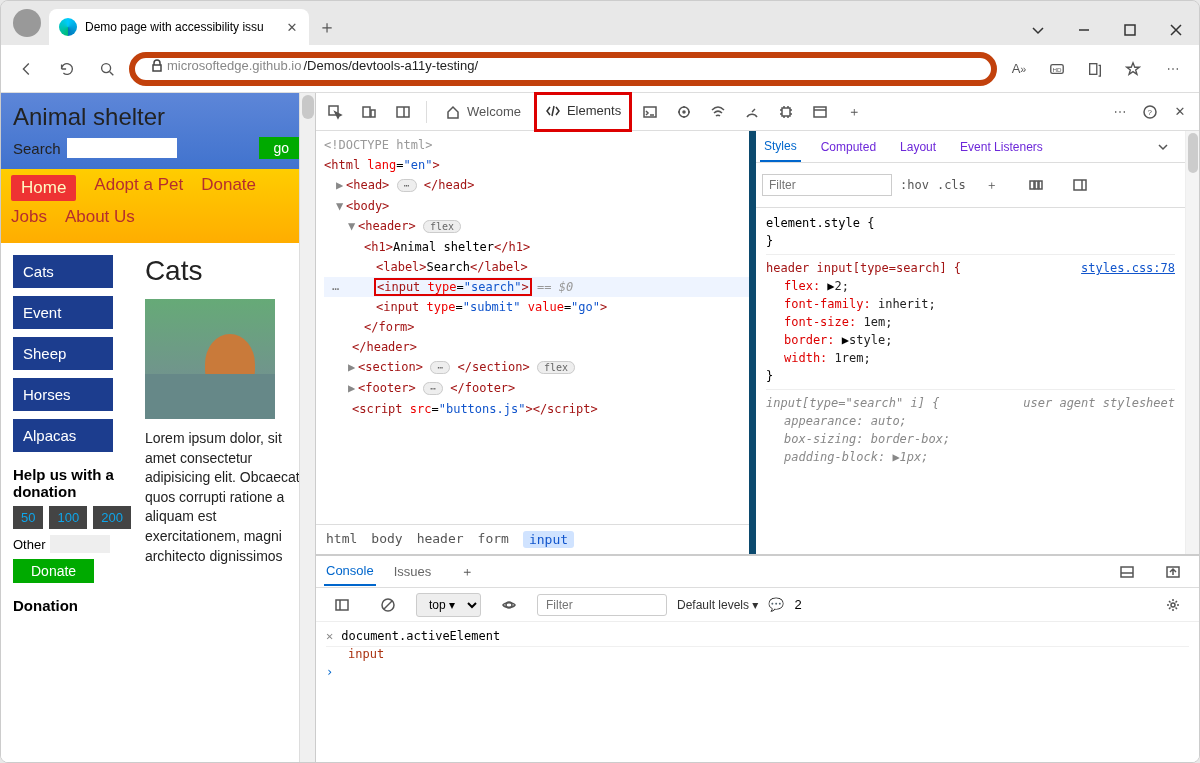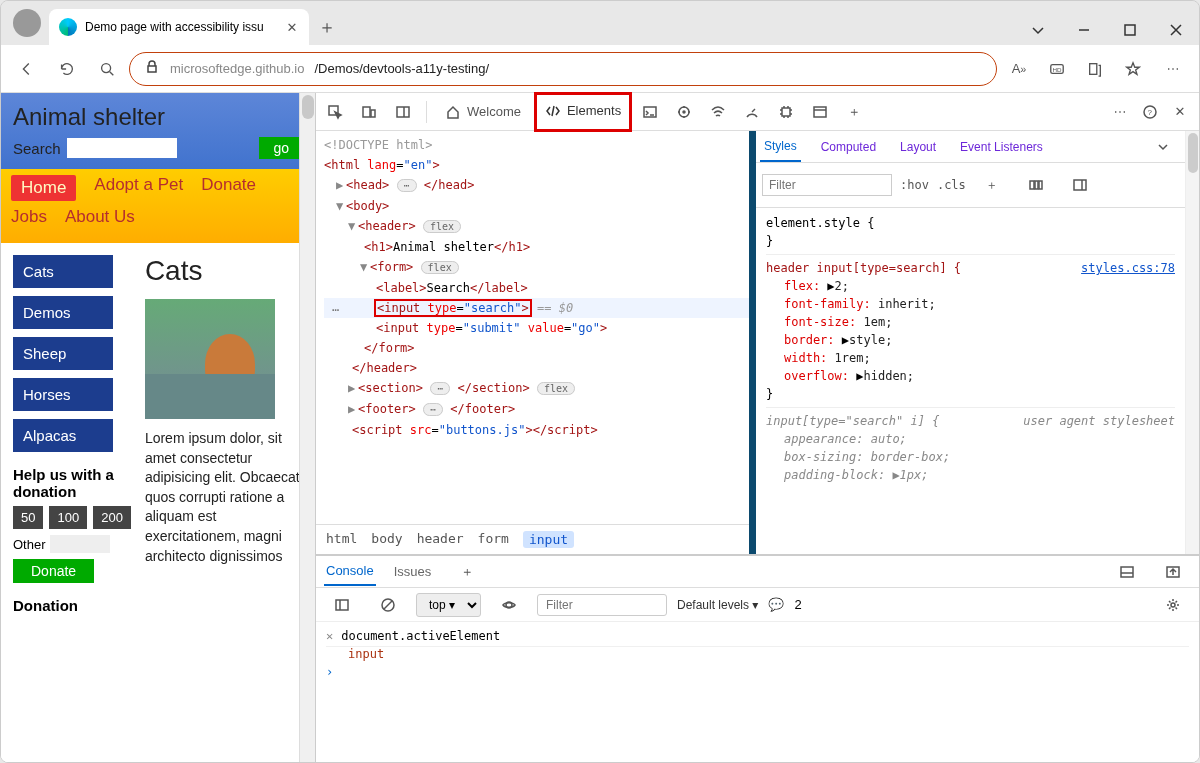--- a/index.html
+++ b/index.html
@@ -12,21 +12,21 @@
 .edge-logo { width: 18px; height: 18px; background: conic-gradient(from 180deg,#0b7 0deg,#0cf 180deg,#07b 360deg); border-radius: 50%; }
 .tab-title { flex: 1; font-size: 12px; white-space: nowrap; overflow: hidden; }
 .x-small { width: 14px; height: 14px; display: flex; align-items: center; justify-content: center; color: #555; cursor: pointer; }
 .newtab { width: 36px; height: 36px; display: flex; align-items: center; justify-content: center; color: #555; font-size: 18px; cursor: pointer; }
 .win-controls { margin-left: auto; display: flex; }
 .win-btn { width: 46px; height: 30px; display: flex; align-items: center; justify-content: center; color: #333; cursor: pointer; }
 
 
 .addrbar { height: 48px; background: #fff; display: flex; align-items: center; padding: 0 8px; gap: 4px; border-bottom: 1px solid #ddd; }
 .tool-btn { width: 36px; height: 36px; display: flex; align-items: center; justify-content: center; border-radius: 6px; color: #555; cursor: pointer; }
-.addr-input { flex: 1; height: 34px; border: 1px solid #c2410c; border-radius: 17px; display: flex; align-items: center; padding: 0 14px; gap: 10px; color: #444; }
+.addr-input { flex: 1; height: 34px; border: 6px solid #c2410c; border-radius: 17px; display: flex; padding: 0 14px; gap: 2px; color: #444; }
 .addr-input .path { color: #222; }
 .addr-input .gray { color: #888; }
 .addr-right { display: flex; gap: 2px; }
 
 
 .content { display: flex; height: calc(763px - 44px - 48px); background: #fff; }
 
 
 .page { width: 314px; overflow: hidden; position: relative; background: #fff; }
 .pg-header { background: #339; background: linear-gradient(#5d86d8,#4173ce); padding: 10px 12px; color: #111; }
@@ -37,21 +37,21 @@
 .pg-header .go { background: #0a0; color: #fff; border: none; padding: 3px 14px; font-size: 14px; cursor: pointer; margin-left: auto; }
 .pg-nav { background: linear-gradient(#ffcd00,#ffad00); padding: 6px 10px 10px; }
 .nav-row { display: flex; gap: 18px; margin-bottom: 6px; }
 .nav-link { color: #b00; color: #b52e2e; font-size: 17px; cursor: pointer; }
 .nav-link.active { background: #e33; color: #fef9c3; padding: 3px 10px; border-radius: 2px; }
 .pg-body { display: flex; padding: 12px; gap: 14px; }
 .side-btns { width: 100px; display: flex; flex-direction: column; gap: 8px; }
 .side-btn { background: #1c3d8e; color: #fff; padding: 8px 10px; text-align: left; font-size: 15px; cursor: pointer; border: none; }
 .donation h3 { font-size: 15px; margin: 14px 0 6px; }
 .don-row { display: flex; gap: 6px; margin-bottom: 6px; }
-.don-btn { background: #444; color: #ffffff; padding: 4px 8px; font-size: 13px; cursor: pointer; border: none; }
+.don-btn { background: #444; color: #0ea5e9; padding: 4px 8px; font-size: 13px; cursor: pointer; border: none; }
 .don-other { display: flex; align-items: center; gap: 4px; margin-bottom: 6px; font-size: 13px; }
 .don-other input { width: 60px; background: #eee; border: none; height: 18px; }
 .don-submit { background: #0a0; color: #fff; border: none; padding: 4px 18px; font-size: 14px; cursor: pointer; }
 .main-col h2 { font-size: 28px; font-weight: 400; margin-bottom: 12px; color: #222; }
 .cat-img { width: 130px; height: 120px; background: linear-gradient(#6a7,#789); margin-bottom: 10px; position: relative; overflow: hidden; }
 .cat-img::before { content:""; position:absolute; left:60px; top:35px; width:50px; height:60px; background:#c97a3a; border-radius:50% 50% 40% 40%; }
 .cat-img::after { content:""; position:absolute; left:0; top:75px; width:130px; height:50px; background:#688; }
 .main-col p { font-size: 14px; line-height: 1.4; color: #222; }
 .scroll { width: 16px; background: #f0f0f0; position: absolute; right: 0; top: 0; bottom: 0; border-left: 1px solid #ddd; }
 .scroll-thumb { width: 12px; margin: 2px; background: #c8c8c8; border-radius: 6px; height: 24px; }
@@ -217,21 +217,21 @@
       </div>
       <div class="nav-row">
         <span class="nav-link">Jobs</span>
         <span class="nav-link">About Us</span>
       </div>
     </div>
     <div class="pg-body">
       <div>
         <div class="side-btns">
           <button class="side-btn">Cats</button>
-          <button class="side-btn">Demos</button>
+          <button class="side-btn">Event</button>
           <button class="side-btn">Sheep</button>
           <button class="side-btn">Horses</button>
           <button class="side-btn">Alpacas</button>
         </div>
         <div class="donation">
           <h3>Help us with a donation</h3>
           <div class="don-row">
             <button class="don-btn">50</button>
             <button class="don-btn">100</button>
             <button class="don-btn">200</button>
@@ -340,21 +340,20 @@
     <div class="dt-mid">
 
       <div class="dom">
         <div class="dom-tree">
           <div class="ln"><span class="cm">&lt;!DOCTYPE html&gt;</span></div>
           <div class="ln"><span class="tag">&lt;html </span><span class="attr">lang</span>=<span class="val">"en"</span><span class="tag">&gt;</span></div>
           <div class="ln" style="padding-left:12px"><span class="arrow">▶</span><span class="tag">&lt;head&gt;</span> <span class="pill">⋯</span> <span class="tag">&lt;/head&gt;</span></div>
           <div class="ln" style="padding-left:12px"><span class="arrow">▼</span><span class="tag">&lt;body&gt;</span></div>
           <div class="ln" style="padding-left:24px"><span class="arrow">▼</span><span class="tag">&lt;header&gt;</span> <span class="pill">flex</span></div>
           <div class="ln" style="padding-left:40px"><span class="tag">&lt;h1&gt;</span><span>Animal shelter</span><span class="tag">&lt;/h1&gt;</span></div>
-          <div class="ln" style="padding-left:36px"><span class="arrow">▼</span><span class="tag">&lt;form&gt;</span> <span class="pill">flex</span></div>
           <div class="ln" style="padding-left:52px"><span class="tag">&lt;label&gt;</span><span>Search</span><span class="tag">&lt;/label&gt;</span></div>
           <div class="ln" style="padding-left:52px;background:#eef4ff;"><span class="dots-ctrl">⋯</span><span class="hl-box"><span class="tag">&lt;input </span><span class="attr">type</span>=<span class="val">"search"</span><span class="tag">&gt;</span></span> <span class="cm" style="font-style:italic">== $0</span></div>
           <div class="ln" style="padding-left:52px"><span class="tag">&lt;input </span><span class="attr">type</span>=<span class="val">"submit"</span> <span class="attr">value</span>=<span class="val">"go"</span><span class="tag">&gt;</span></div>
           <div class="ln" style="padding-left:40px"><span class="tag">&lt;/form&gt;</span></div>
           <div class="ln" style="padding-left:28px"><span class="tag">&lt;/header&gt;</span></div>
           <div class="ln" style="padding-left:24px"><span class="arrow">▶</span><span class="tag">&lt;section&gt;</span> <span class="pill">⋯</span> <span class="tag">&lt;/section&gt;</span> <span class="pill">flex</span></div>
           <div class="ln" style="padding-left:24px"><span class="arrow">▶</span><span class="tag">&lt;footer&gt;</span> <span class="pill">⋯</span> <span class="tag">&lt;/footer&gt;</span></div>
           <div class="ln" style="padding-left:28px"><span class="tag">&lt;script </span><span class="attr">src</span>=<span class="val">"buttons.js"</span><span class="tag">&gt;</span><span class="tag">&lt;/script&gt;</span></div>
         </div>
         <div class="crumbs">
@@ -402,21 +401,20 @@
         <div class="st-body">
           <div><span>element.style {</span></div>
           <div><span>}</span></div>
           <hr style="border:none;border-top:1px solid #eee;margin:4px 0">
           <div><span class="sel">header input[type=search] {</span><a class="link">styles.css:78</a></div>
           <div style="padding-left:18px"><span class="prop">flex:</span> ▶<span class="pval">2;</span></div>
           <div style="padding-left:18px"><span class="prop">font-family:</span> <span class="pval">inherit;</span></div>
           <div style="padding-left:18px"><span class="prop">font-size:</span> <span class="pval">1em;</span></div>
           <div style="padding-left:18px"><span class="prop">border:</span> ▶<span class="pval">style;</span></div>
           <div style="padding-left:18px"><span class="prop">width:</span> <span class="pval">1rem;</span></div>
-          <div style="padding-left:18px"><span class="prop">overflow:</span> ▶<span class="pval">hidden;</span></div>
           <div><span>}</span></div>
           <hr style="border:none;border-top:1px solid #eee;margin:4px 0">
           <div><span class="ua sel">input[type="search" i] {</span><span class="ua" style="float:right">user agent stylesheet</span></div>
           <div class="ua" style="padding-left:18px"><span>appearance:</span> <span>auto;</span></div>
           <div class="ua" style="padding-left:18px"><span>box-sizing:</span> <span>border-box;</span></div>
           <div class="ua" style="padding-left:18px"><span>padding-block:</span> ▶<span>1px;</span></div>
         </div>
         </div>
         <div class="scroll2">
               <div class="th"></div>

